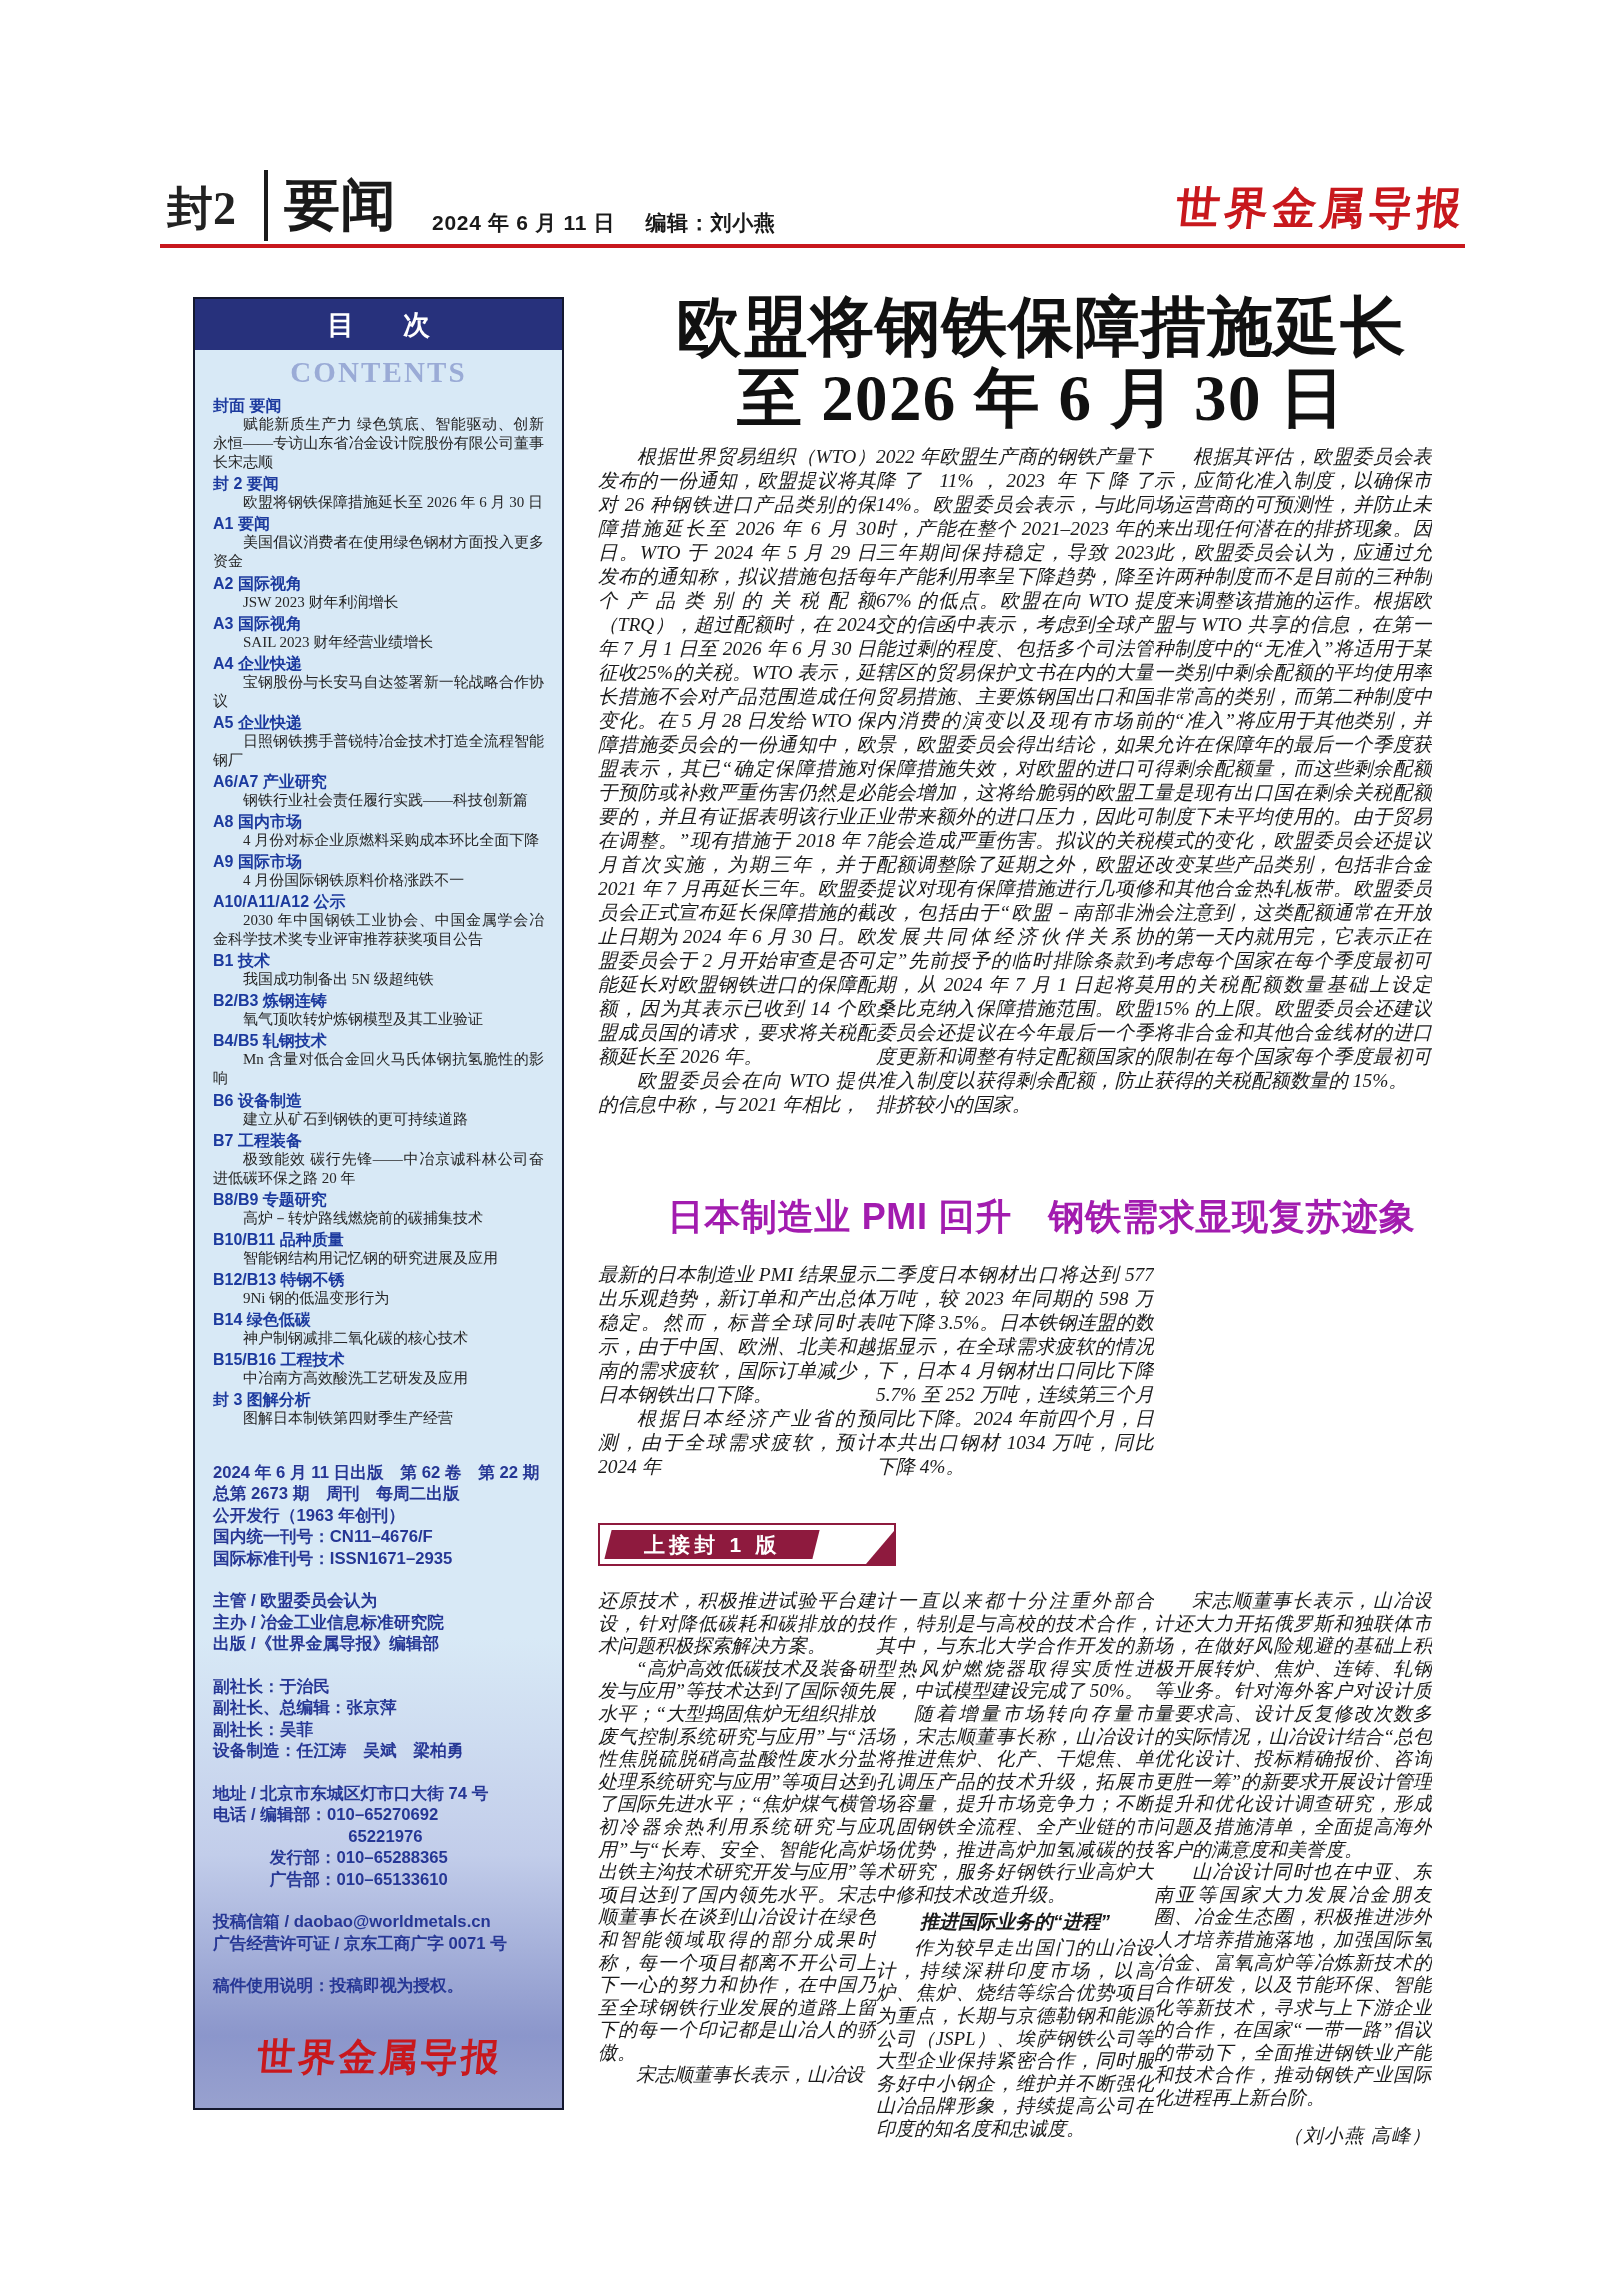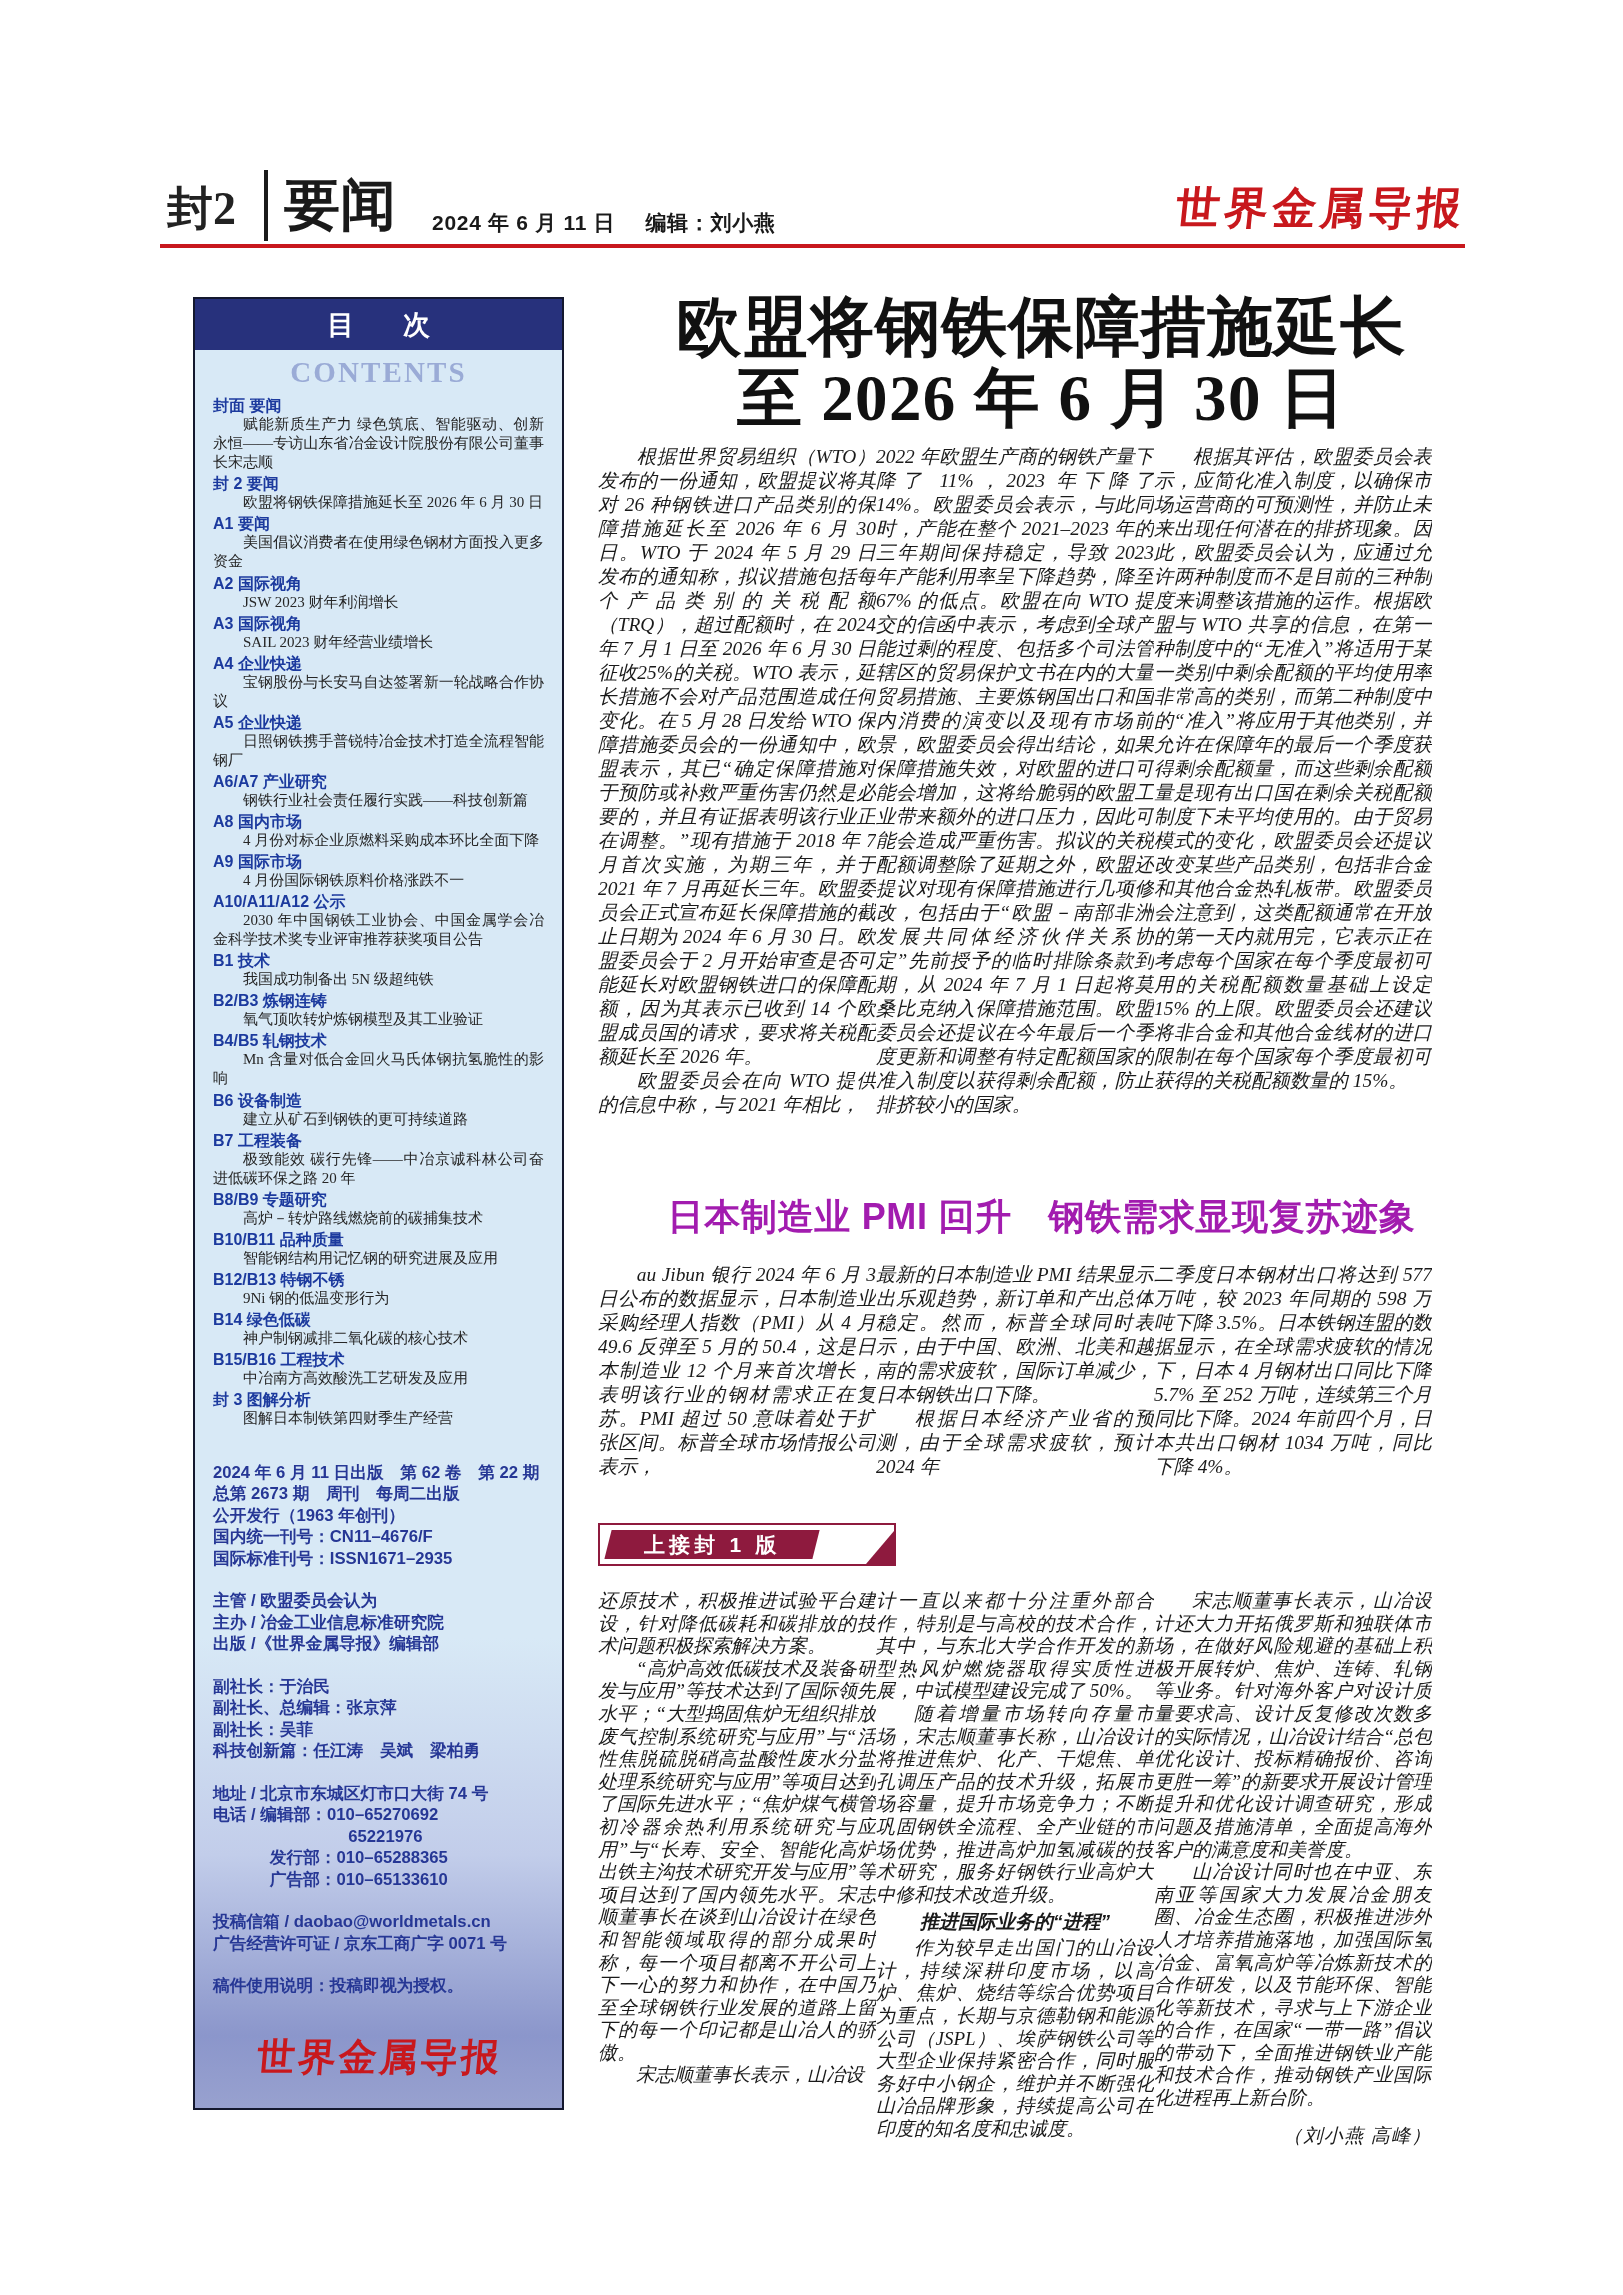--- a/index.html
+++ b/index.html
@@ -146,21 +146,21 @@
         </div>
       <div class="info-group">
           <div class="info-line">主管 / 欧盟委员会认为</div>
           <div class="info-line">主办 / 冶金工业信息标准研究院</div>
           <div class="info-line">出版 /《世界金属导报》编辑部</div>
         </div>
       <div class="info-group">
           <div class="info-line">副社长：于治民</div>
           <div class="info-line">副社长、总编辑：张京萍</div>
           <div class="info-line">副社长：吴菲</div>
-          <div class="info-line">科技创新篇：任江涛　吴斌　梁柏勇</div>
+          <div class="info-line">设备制造：任江涛　吴斌　梁柏勇</div>
         </div>
       <div class="info-group">
           <div class="info-line">地址 / 北京市东城区灯市口大街 74 号</div>
           <div class="info-line">电话 / 编辑部：010–65270692</div>
           <div class="info-line ind2">65221976</div>
           <div class="info-line ind1">发行部：010–65288365</div>
           <div class="info-line ind1">广告部：010–65133610</div>
         </div>
       <div class="info-group">
           <div class="info-line">投稿信箱 / daobao@worldmetals.cn</div>
@@ -191,23 +191,20 @@
         <div class="col">
             <p class="para">根据其评估，欧盟委员会表示，应简化准入制度，以确保市场运营商的可预测性，并防止未来出现任何潜在的排挤现象。因此，欧盟委员会认为，应通过允许两种制度而不是目前的三种制度来调整该措施的运作。根据欧盟与 WTO 共享的信息，在第一种制度中的“无准入”将适用于某一类别中剩余配额的平均使用率非常高的类别，而第二种制度中的“准入”将应用于其他类别，并允许在保障年的最后一个季度获得剩余配额量，而这些剩余配额量是现有出口国在剩余关税配额制度下未平均使用的。由于贸易模式的变化，欧盟委员会还提议改变某些产品类别，包括非合金和其他合金热轧板带。欧盟委员会注意到，这类配额通常在开放的第一天内就用完，它表示正在考虑每个国家在每个季度最初可用的关税配额数量基础上设定 15% 的上限。欧盟委员会还建议将非合金和其他合金线材的进口限制在每个国家每个季度最初可获得的关税配额数量的 15%。</p>
           </div>
       </div>
     </section>
 
     <section>
       <div class="a2-title">日本制造业 PMI 回升　钢铁需求显现复苏迹象</div>
       <div class="cols a2-cols">
         <div class="col">
-            <p class="para">au Jibun 银行 2024 年 6 月 3 日公布的数据显示，日本制造业采购经理人指数（PMI）从 4 月 49.6 反弹至 5 月的 50.4，这是日本制造业 12 个月来首次增长，表明该行业的钢材需求正在复苏。PMI 超过 50 意味着处于扩张区间。标普全球市场情报公司表示，</p>
-          </div>
-        <div class="col">
             <p class="para noind">最新的日本制造业 PMI 结果显示出乐观趋势，新订单和产出总体稳定。然而，标普全球同时表示，由于中国、欧洲、北美和越南的需求疲软，国际订单减少，日本钢铁出口下降。</p>
             <p class="para">根据日本经济产业省的预测，由于全球需求疲软，预计 2024 年</p>
           </div>
         <div class="col">
             <p class="para noind">二季度日本钢材出口将达到 577 万吨，较 2023 年同期的 598 万吨下降 3.5%。日本铁钢连盟的数据显示，在全球需求疲软的情况下，日本 4 月钢材出口同比下降 5.7% 至 252 万吨，连续第三个月同比下降。2024 年前四个月，日本共出口钢材 1034 万吨，同比下降 4%。</p>
           </div>
       </div>
     </section>
 
     <section>

